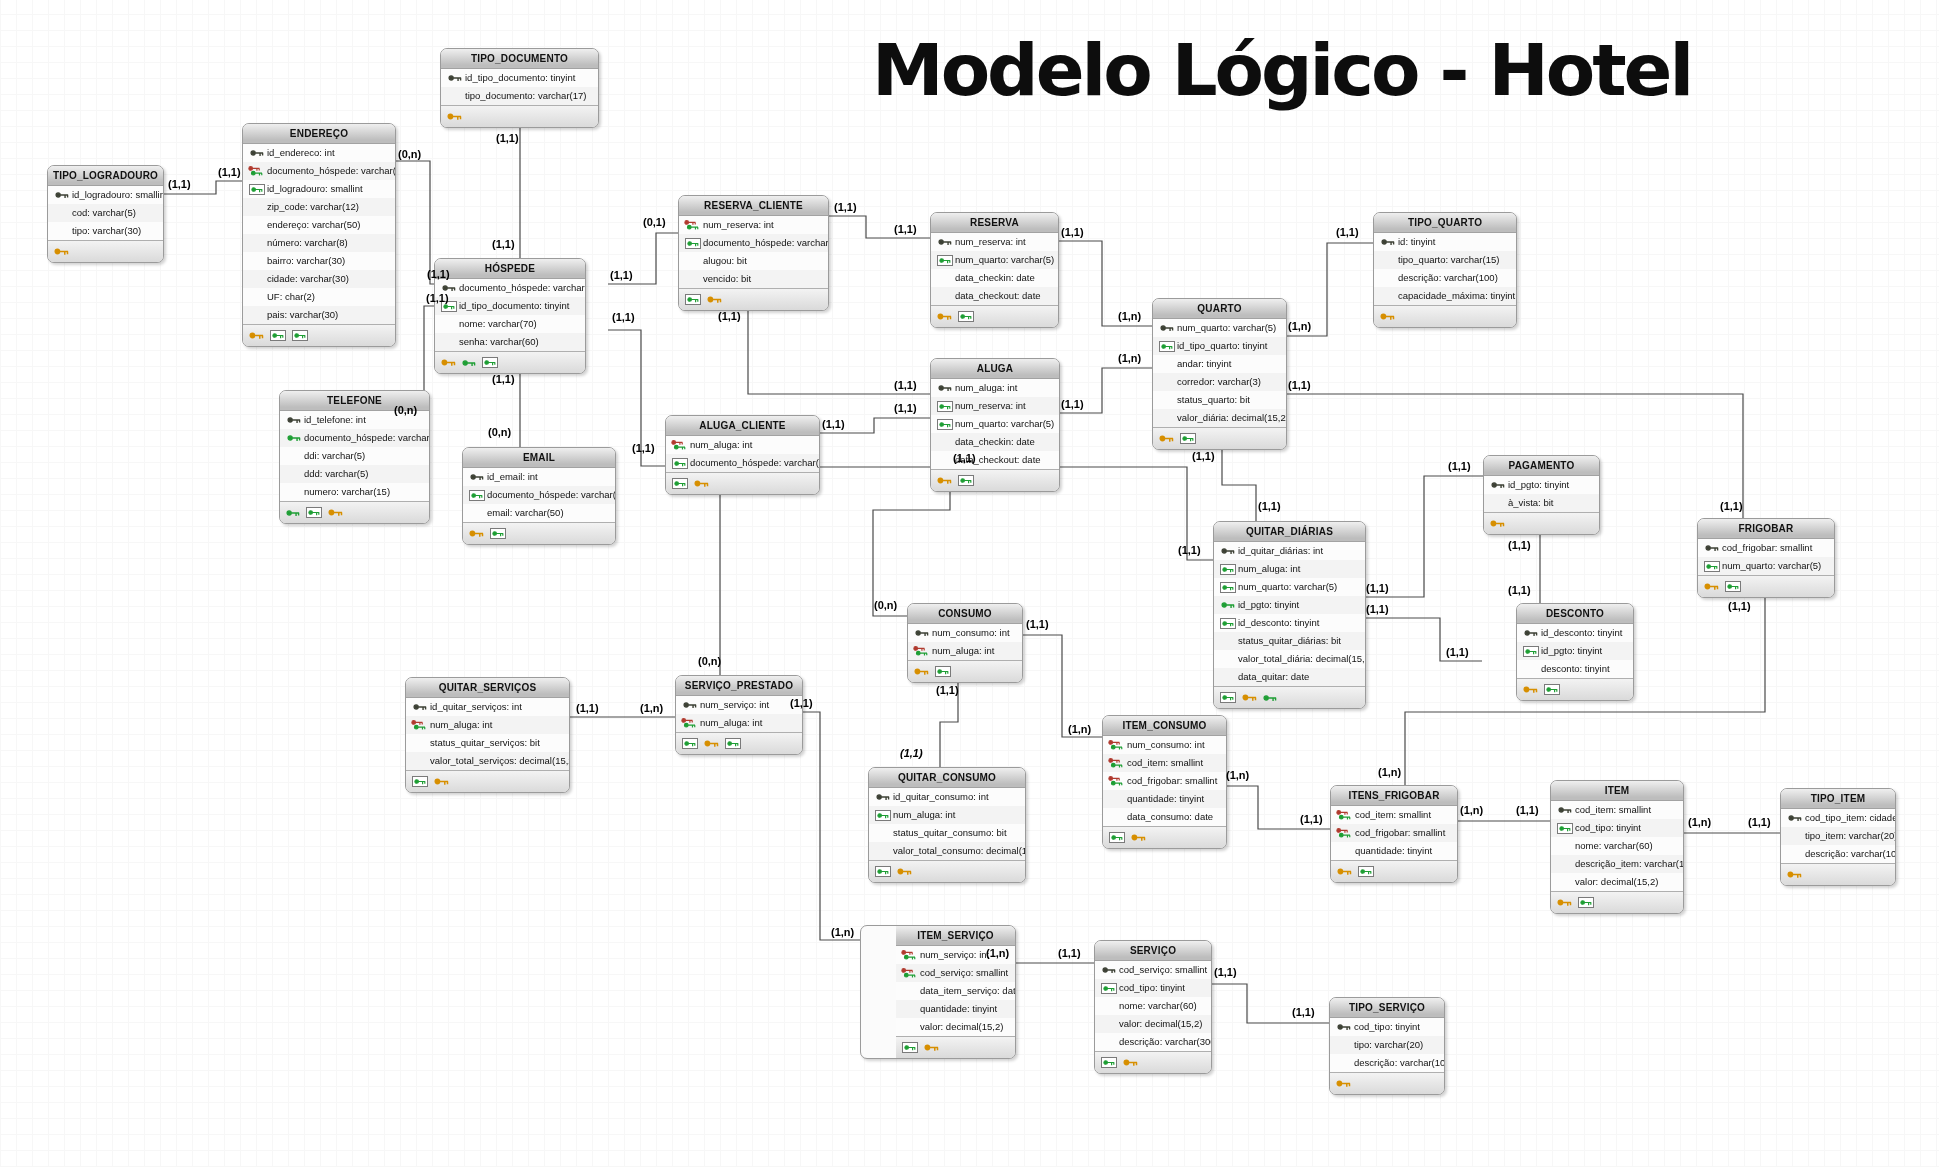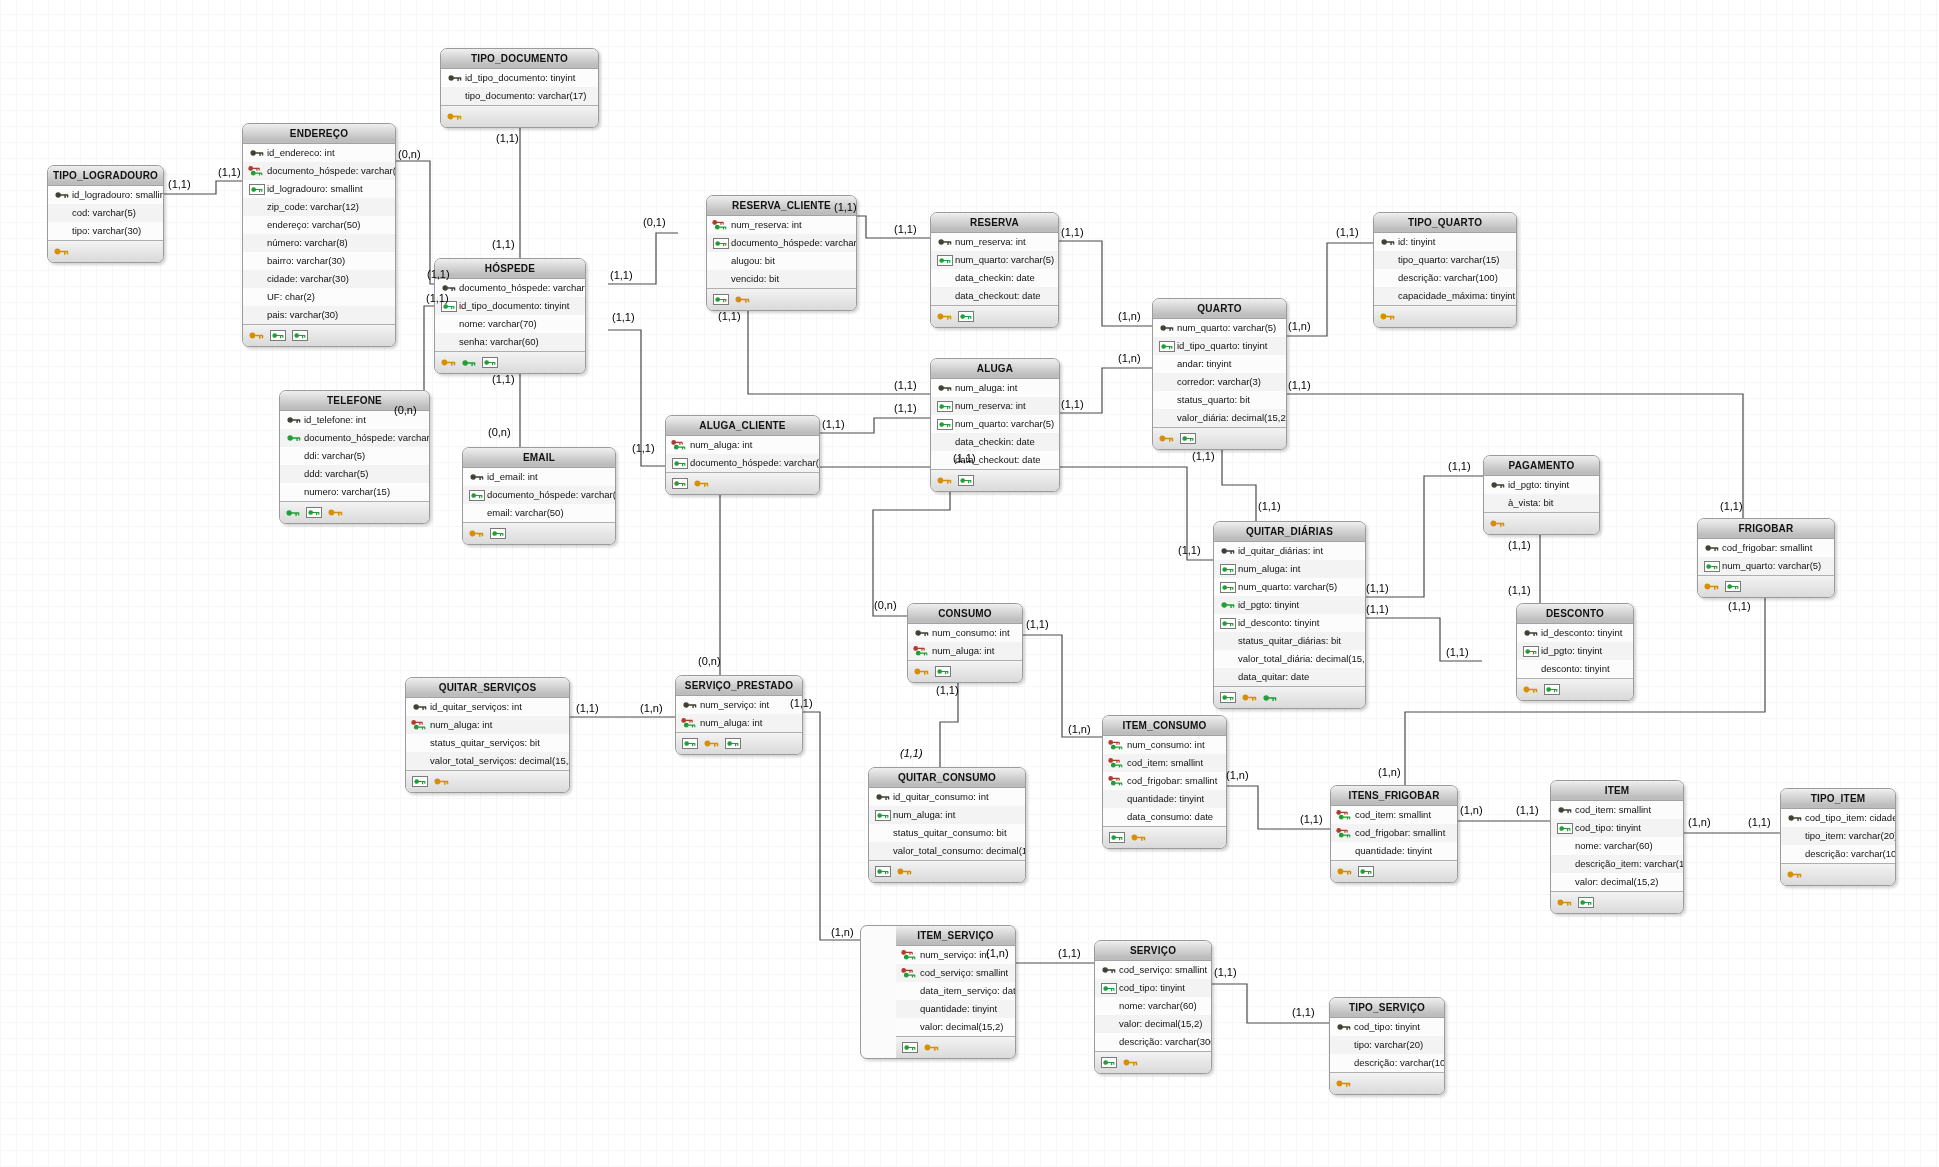--- a/index.html
+++ b/index.html
@@ -15,21 +15,21 @@
     box-shadow:2px 2px 3px rgba(0,0,0,.18);overflow:hidden;font-size:9.5px;color:#111;}
   .thead{height:19px;line-height:19px;text-align:center;font-weight:bold;font-size:10px;
     background:linear-gradient(#efefef,#bdbdbd 85%);border-bottom:1px solid #a2a2a2;letter-spacing:.2px;}
   .fields .frow{height:18px;line-height:18px;display:flex;align-items:center;
     white-space:nowrap;padding-left:3px;background:#fcfcfc;}
   .fields .frow:nth-child(even){background:#f3f3f3;}
   .ficon{width:21px;flex:0 0 21px;display:inline-flex;justify-content:center;align-items:center;}
   .kbox{border:1px solid #7a7a7a;background:#fff;display:inline-flex;padding:0 1px;line-height:0;}
   .tfoot{height:21px;border-top:1px solid #afafaf;background:linear-gradient(#f3f3f3,#dadada);
     display:flex;align-items:center;gap:6px;padding-left:6px;}
-  .lbl{position:absolute;font-weight:normal;font-size:11px;color:#000;white-space:nowrap;}
+  .lbl{position:absolute;font-weight:bold;font-size:11px;color:#000;white-space:nowrap;}
   .lbl.it{font-style:italic;}
 </style>
 </head>
 <body>
 
 <div id="canvas">
   <svg id="wires">
       <polyline points="160,194 216,194 216,181 242,181"></polyline>
       <polyline points="394,161 430,161 430,284 458,284"></polyline>
       <polyline points="520,126 520,258"></polyline>
@@ -55,20 +55,21 @@
       <polyline points="568,717 675,717"></polyline>
       <polyline points="720,493 720,675"></polyline>
       <polyline points="801,712 820,712 820,940 860,940"></polyline>
       <polyline points="979,963 1094,963"></polyline>
       <polyline points="1210,984 1247,984 1247,1023 1329,1023"></polyline>
       <polyline points="1225,786 1258,786 1258,829 1330,829"></polyline>
       <polyline points="1765,594 1765,712 1405,712 1405,785"></polyline>
       <polyline points="1456,821 1550,821"></polyline>
       <polyline points="1682,833 1780,833"></polyline>
     </svg>
+  <div id="title">Modelo Lógico - Hotel</div>
 <div class="tbl" style="left: 47px; top: 165px; width: 115px;">
       <div class="thead">TIPO_LOGRADOURO</div>
       <div class="fields">
         <div class="frow">
           <span class="ficon">
             <svg viewBox="0 0 16 11" width="14" height="10">
               <circle cx="3.6" cy="5.5" r="2.4" fill="#3c4034" stroke="#3c4034" stroke-width="1.4"></circle>
               <path d="M6 5.5 H15 M11.5 5.5 V9 M14.4 5.5 V8.4" stroke="#3c4034" stroke-width="1.6" fill="none"></path>
             </svg>
           </span>
@@ -334,21 +335,21 @@
             <path d="M6 5.5 H15 M11.5 5.5 V9 M14.4 5.5 V8.4" stroke="#d78f00" stroke-width="1.6" fill="none"></path>
           </svg></span>
         <span style="line-height: 0;"><span class="kbox">
             <svg viewBox="0 0 16 11" width="12" height="9">
               <circle cx="3.6" cy="5.5" r="2.4" fill="#1e9e34" stroke="#1e9e34" stroke-width="1.4"></circle>
               <path d="M6 5.5 H15 M11.5 5.5 V9 M14.4 5.5 V8.4" stroke="#1e9e34" stroke-width="1.6" fill="none"></path>
             </svg>
           </span></span>
       </div>
     </div>
-    <div class="tbl" style="left: 678px; top: 195px; width: 149px; margin-left: 28px;">
+    <div class="tbl" style="left: 678px; top: 195px; width: 149px;">
       <div class="thead">RESERVA_CLIENTE</div>
       <div class="fields">
         <div class="frow">
           <span class="ficon">
             <svg viewBox="0 0 20 14" width="17" height="12">
               <g stroke="#b03a2e" stroke-width="1.4" fill="#b03a2e">
                 <circle cx="3.2" cy="4" r="2.1"></circle>
                 <path d="M5.3 4 H13.5 M10.5 4 V6.8 M13.2 4 V6.4" fill="none"></path>
               </g>
               <g stroke="#1e9e34" stroke-width="1.4" fill="#1e9e34">

